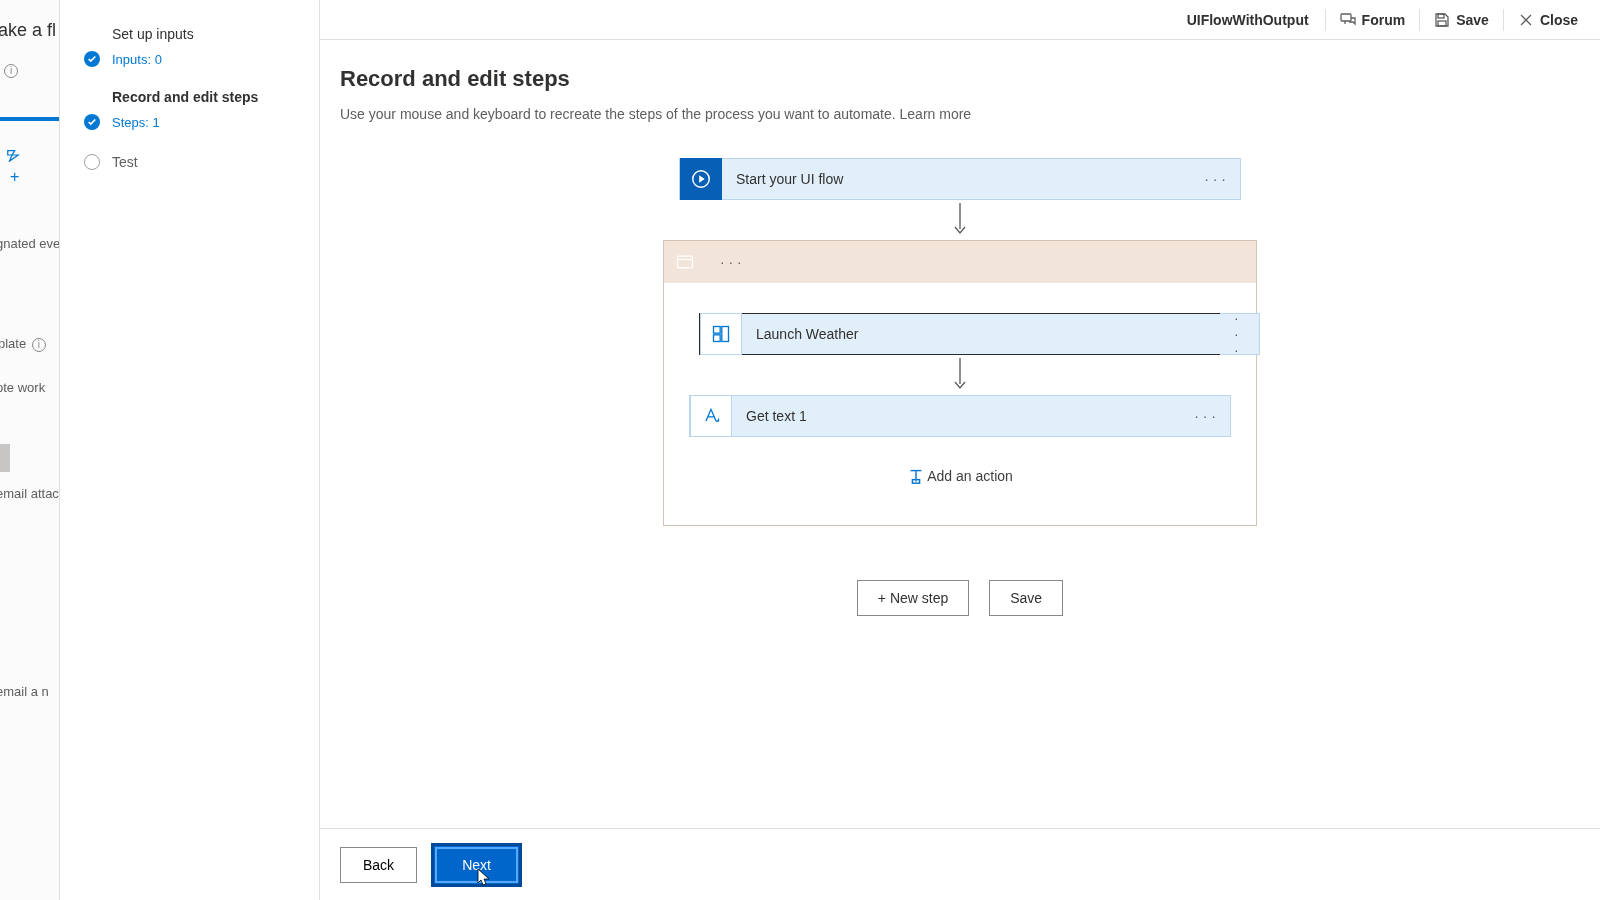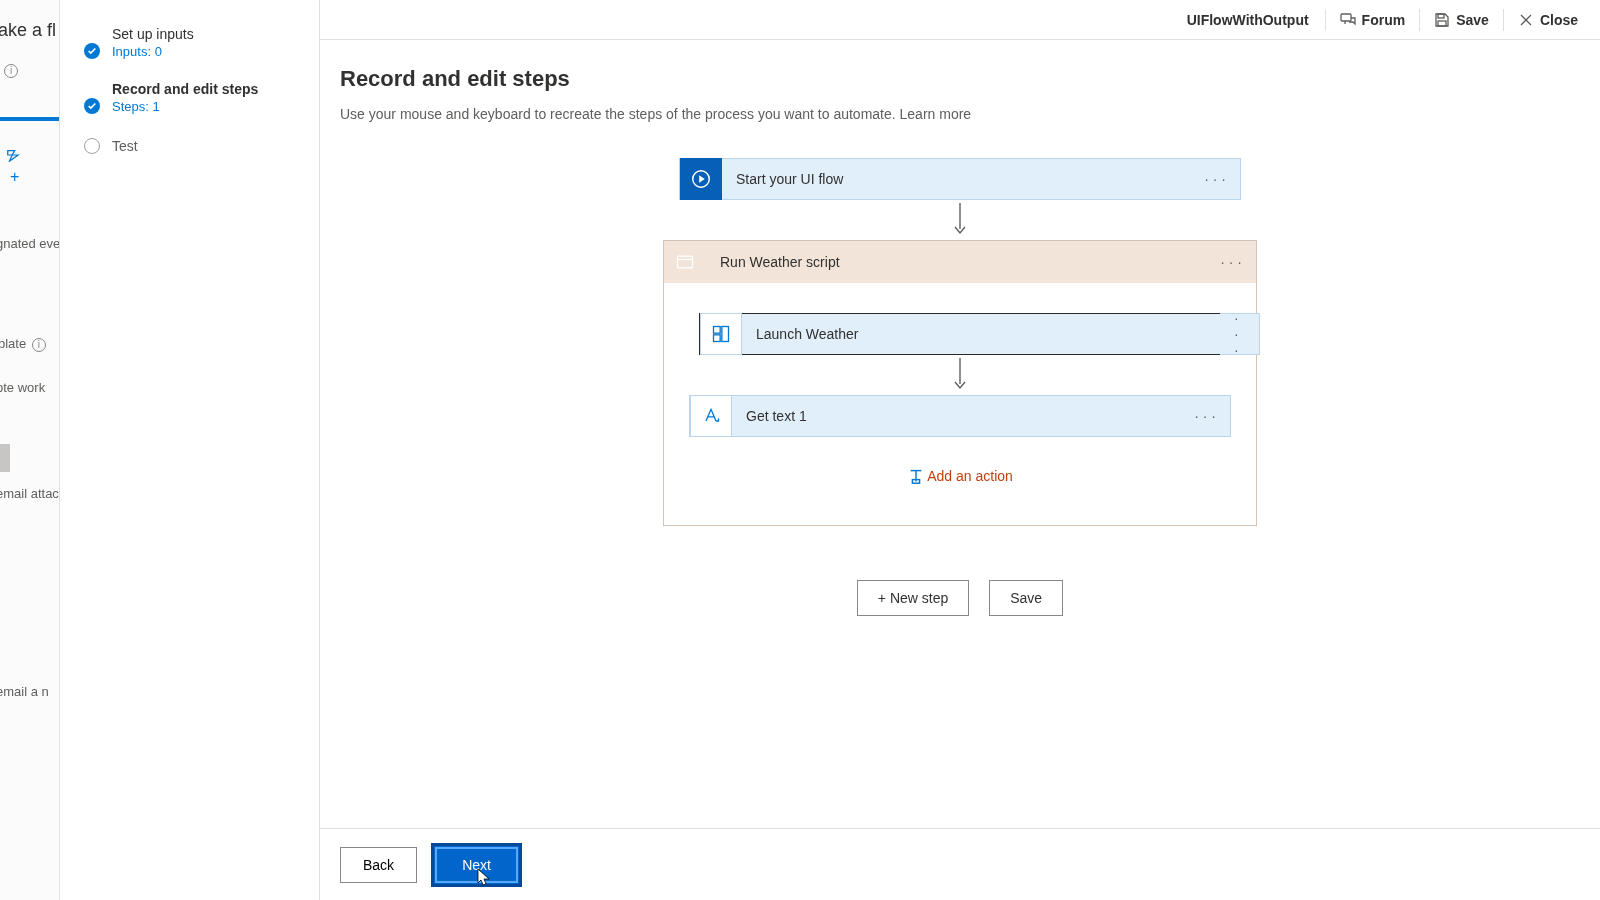--- a/index.html
+++ b/index.html
@@ -22,21 +22,21 @@
   .steps {
     width: 260px; flex: 0 0 260px; border-right: 1px solid #e1dfdd; padding: 26px 20px 20px 24px;
   }
   .step { display: flex; gap: 12px; margin-bottom: 22px; align-items: flex-end; }
   .step .bullet { width: 16px; height: 16px; border-radius: 50%; flex: 0 0 16px; margin-top: 2px; display:flex; align-items:center; justify-content:center; }
   .step .bullet.done { background: #0078d4; }
   .step .bullet.done svg { width: 10px; height: 10px; }
   .step .bullet.empty { border: 1px solid #a19f9d; }
   .step .txt .title { color: #323130; }
   .step .txt .title.bold { font-weight: 600; }
-  .step .txt .sub { color: #0078d4; font-size: 13px; margin-top: 2px; }
+  .step .txt .sub { color: #0078d4; font-size: 13px; margin-top: 10px; }
   .step .txt .title-only { color: #605e5c; }
 
   
   .main { flex: 1; display: flex; flex-direction: column; min-width: 0; }
   .topbar { height: 40px; border-bottom: 1px solid #e1dfdd; display: flex; align-items: center; justify-content: flex-end; padding: 0 12px; gap: 0; font-weight: bold; }
   .topbar .flowname { color: #323130; font-size: 14px; margin-right: 12px; }
   .topbar .sep { width: 1px; height: 22px; background: #e1dfdd; margin: 0 4px; }
   .topbar .btn { display: flex; align-items: center; gap: 6px; padding: 6px 10px; cursor: pointer; color: #323130; }
   .topbar .btn svg { width: 16px; height: 16px; }
 
@@ -60,21 +60,21 @@
   .arrow svg { width: 14px; height: 34px; color: #605e5c; }
 
   .scriptwrap { border: 1px solid #d2c3b6; width: 594px; }
   .scriptwrap .header { display:flex; align-items:center; height:42px; background:#f2e4d8; }
   .scriptwrap .header .cicon.brown { width:42px;height:42px;display:flex;align-items:center;justify-content:center;flex:0 0 42px; }
   .scriptwrap .header .ctitle { padding-left:14px; flex:1; }
   .scriptwrap .header .dots { padding:0 14px; cursor:pointer; color:#605e5c; }
   .scriptwrap .body { background:#fff; padding: 30px 14px 40px 14px; display:flex; flex-direction:column; align-items:center; }
   .scriptwrap .body .inner-card-wrap { position:relative; width: 522px; }
   .scriptwrap .body .inner-card { width: 522px; }
-  .addaction { display:flex; align-items:center; gap:2px; color:#c2410c; cursor:pointer; margin-top: 30px; }
+  .addaction { display:flex; align-items:center; gap:2px; color:#404040; cursor:pointer; margin-top: 30px; }
   .addaction svg { width:18px; height:18px; }
 
   .below-buttons { display:flex; gap:20px; justify-content:center; margin-top: 54px; }
   .obtn { border:1px solid #8a8886; background:#fff; padding: 9px 20px; cursor:pointer; font-size:14px; color:#323130; }
 
   .footer { height: 72px; border-top: 1px solid #e1dfdd; display:flex; align-items:center; padding-left: 20px; gap: 14px; }
   .fbtn { border:1px solid #8a8886; background:#fff; padding: 9px 22px; cursor:pointer; font-size:14px; }
   .fbtn.primary { background:#0066cc; color:#fff; border: 3px solid #004a99; outline: 2px solid #55aaff; outline-offset: -6px; padding: 11px 28px; position:relative; }
   .cursor-pointer-fake { position:absolute; left:50%; top:60%; }
 
@@ -190,21 +190,20 @@
         </div>
 
         <div class="scriptwrap">
           <div class="header">
             <div class="cicon brown">
               <svg viewBox="0 0 24 24" width="20" height="20" fill="none" stroke="#fff" stroke-width="1.6">
                   <rect x="3" y="5" width="18" height="14" rx="1"></rect>
                   <line x1="3" y1="9" x2="21" y2="9"></line>
                 </svg>
             </div>
-            <div class="ctitle">Run Weather script</div>
             <div class="dots">· · ·</div>
           </div>
           <div class="body">
 
             <div class="inner-card-wrap">
               <div class="card light selected inner-card">
                 <div class="cicon lightbox">
                   <svg viewBox="0 0 24 24" width="20" height="20" fill="none" stroke="#0078d4" stroke-width="1.6">
                       <rect x="3" y="3" width="8" height="8"></rect>
                       <rect x="13" y="3" width="8" height="18"></rect>

